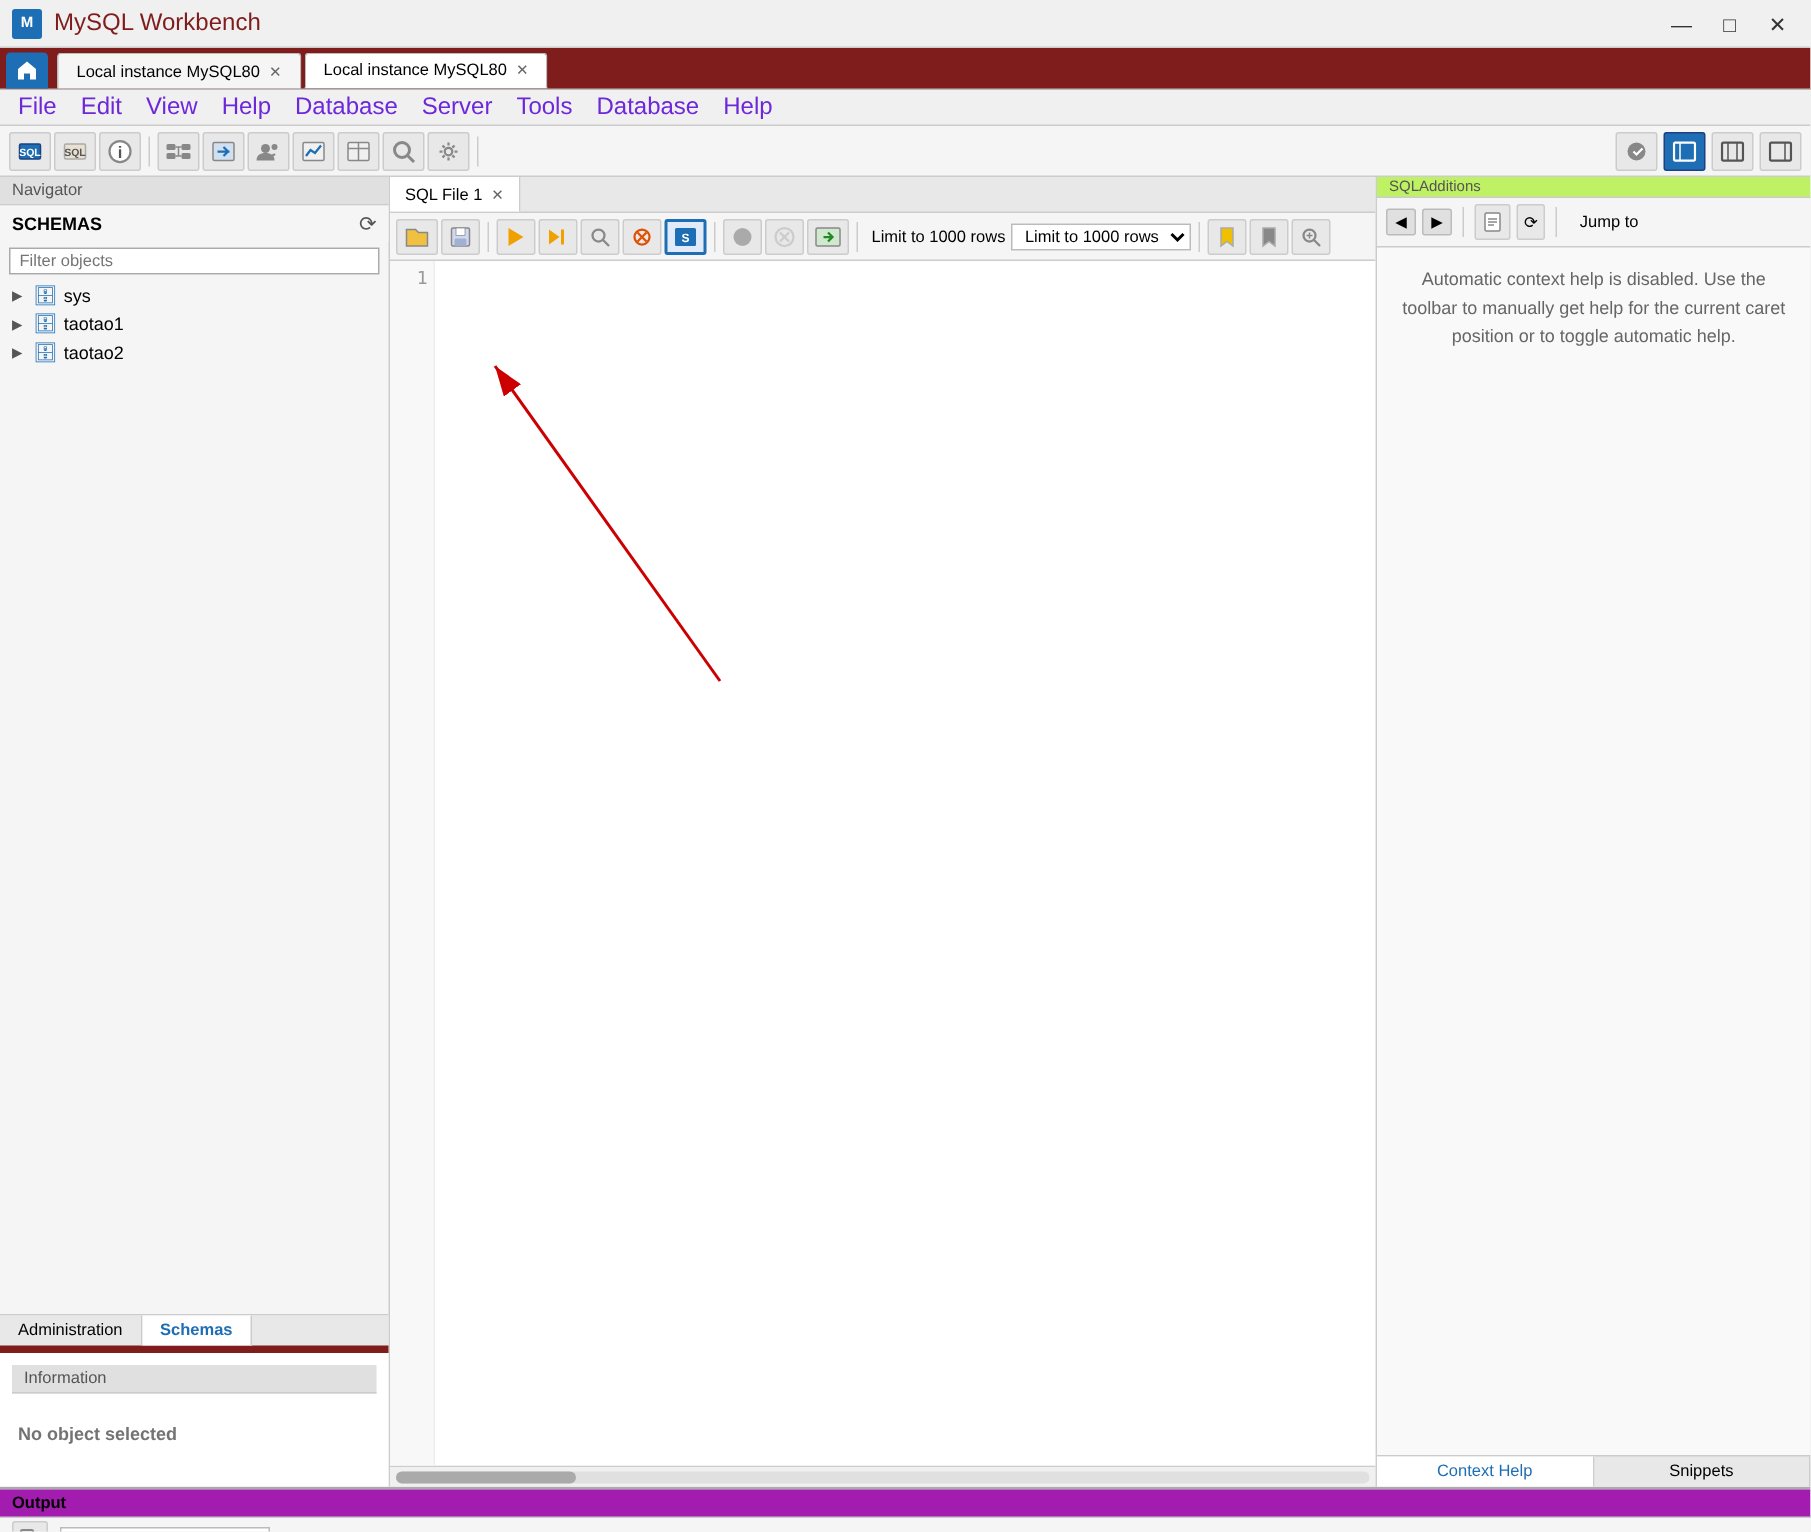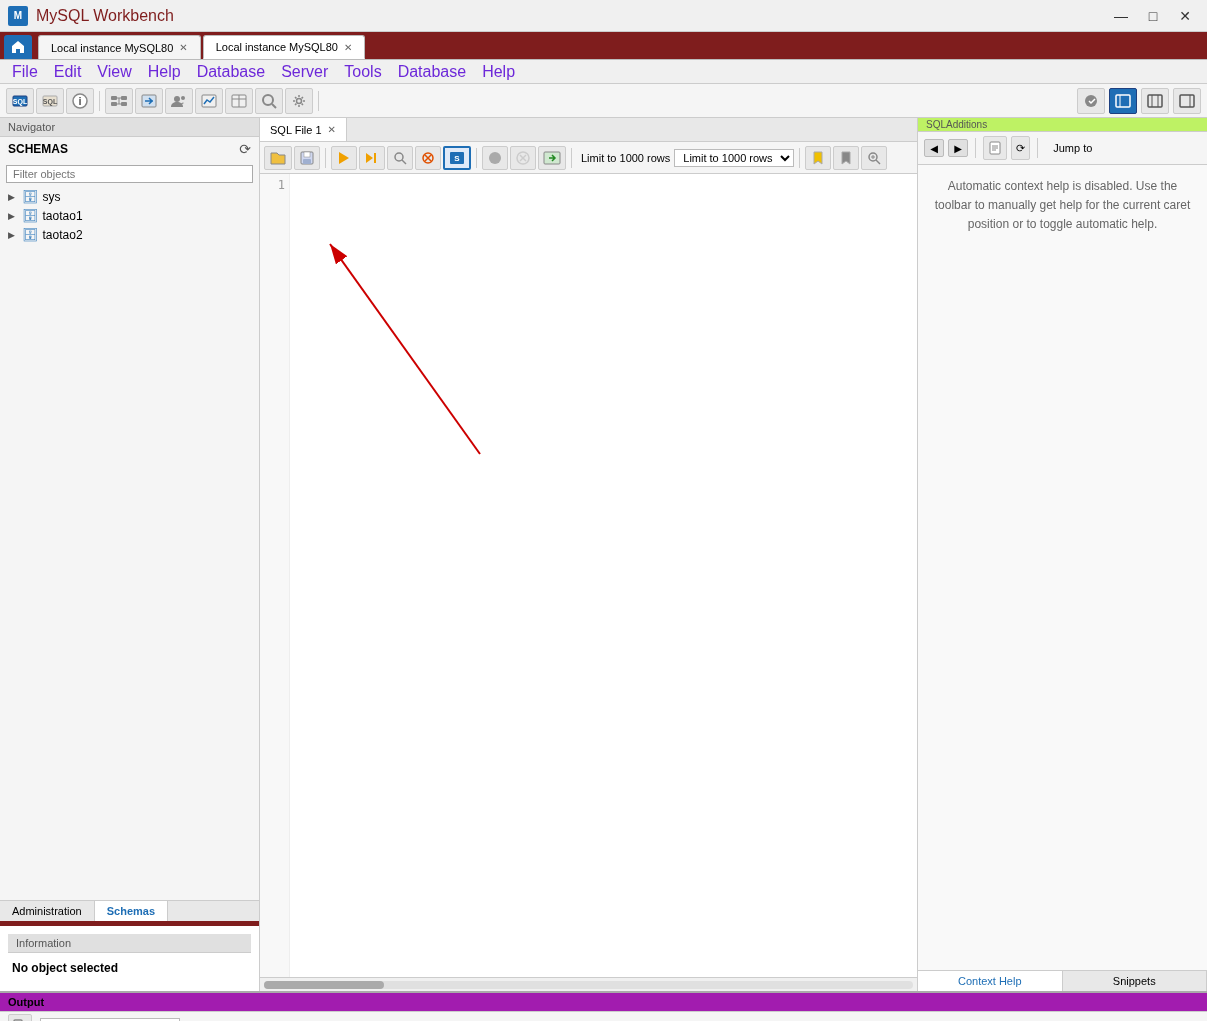--- a/index.html
+++ b/index.html
@@ -43,21 +43,21 @@
     .schema-list { flex: 1; overflow-y: auto; }
     .schema-item { display: flex; align-items: center; padding: 2px 8px; cursor: pointer; gap: 4px; font-size: 12px; }
     .expand-icon { font-size: 9px; color: #555; width: 10px; }
 
     
     .bottom-left { border-top: 1px solid #ccc; }
     .nav-tabs { display: flex; background: #e8e8e8; border-bottom: 5px solid #7f1d1d; }
     .nav-tab { padding: 4px 12px; font-size: 11px; cursor: pointer; border-right: 1px solid #ccc; }
     .nav-tab.active { background: white; color: #1e6eb5; font-weight: bold; }
     .info-panel { padding: 8px; background: white; }
-    .no-object { font-weight: bold; font-size: 12px; color: #000000; padding: 8px 4px; }
+    .no-object { font-weight: bold; font-size: 12px; color: #737373; padding: 20px 4px; }
 
     
     .center-panel { flex: 1; display: flex; flex-direction: column; background: white; overflow: hidden; }
     .sql-tab-bar { display: flex; align-items: center; background: #e8e8e8; border-bottom: 1px solid #ccc; height: 24px; }
     .sql-tab { display: flex; align-items: center; padding: 0 10px; height: 100%; background: white; border-right: 1px solid #ccc; font-size: 11px; gap: 6px; cursor: pointer; }
     .sql-toolbar { display: flex; align-items: center; background: #f5f5f5; border-bottom: 1px solid #ccc; padding: 2px 4px; gap: 2px; height: 32px; }
     .sql-btn { height: 24px; padding: 0 4px; background: #e8e8e8; border: 1px solid #ccc; border-radius: 2px; cursor: pointer; font-size: 11px; display: flex; align-items: center; }
     .sql-content { flex: 1; display: flex; background: white; position: relative; overflow: hidden; }
     .line-numbers { width: 30px; padding: 4px 4px; background: #f8f8f8; border-right: 1px solid #eee; font-size: 12px; color: #999; text-align: right; font-family: monospace; }
     .sql-editor { flex: 1; padding: 4px 8px; font-family: monospace; font-size: 12px; position: relative; }

